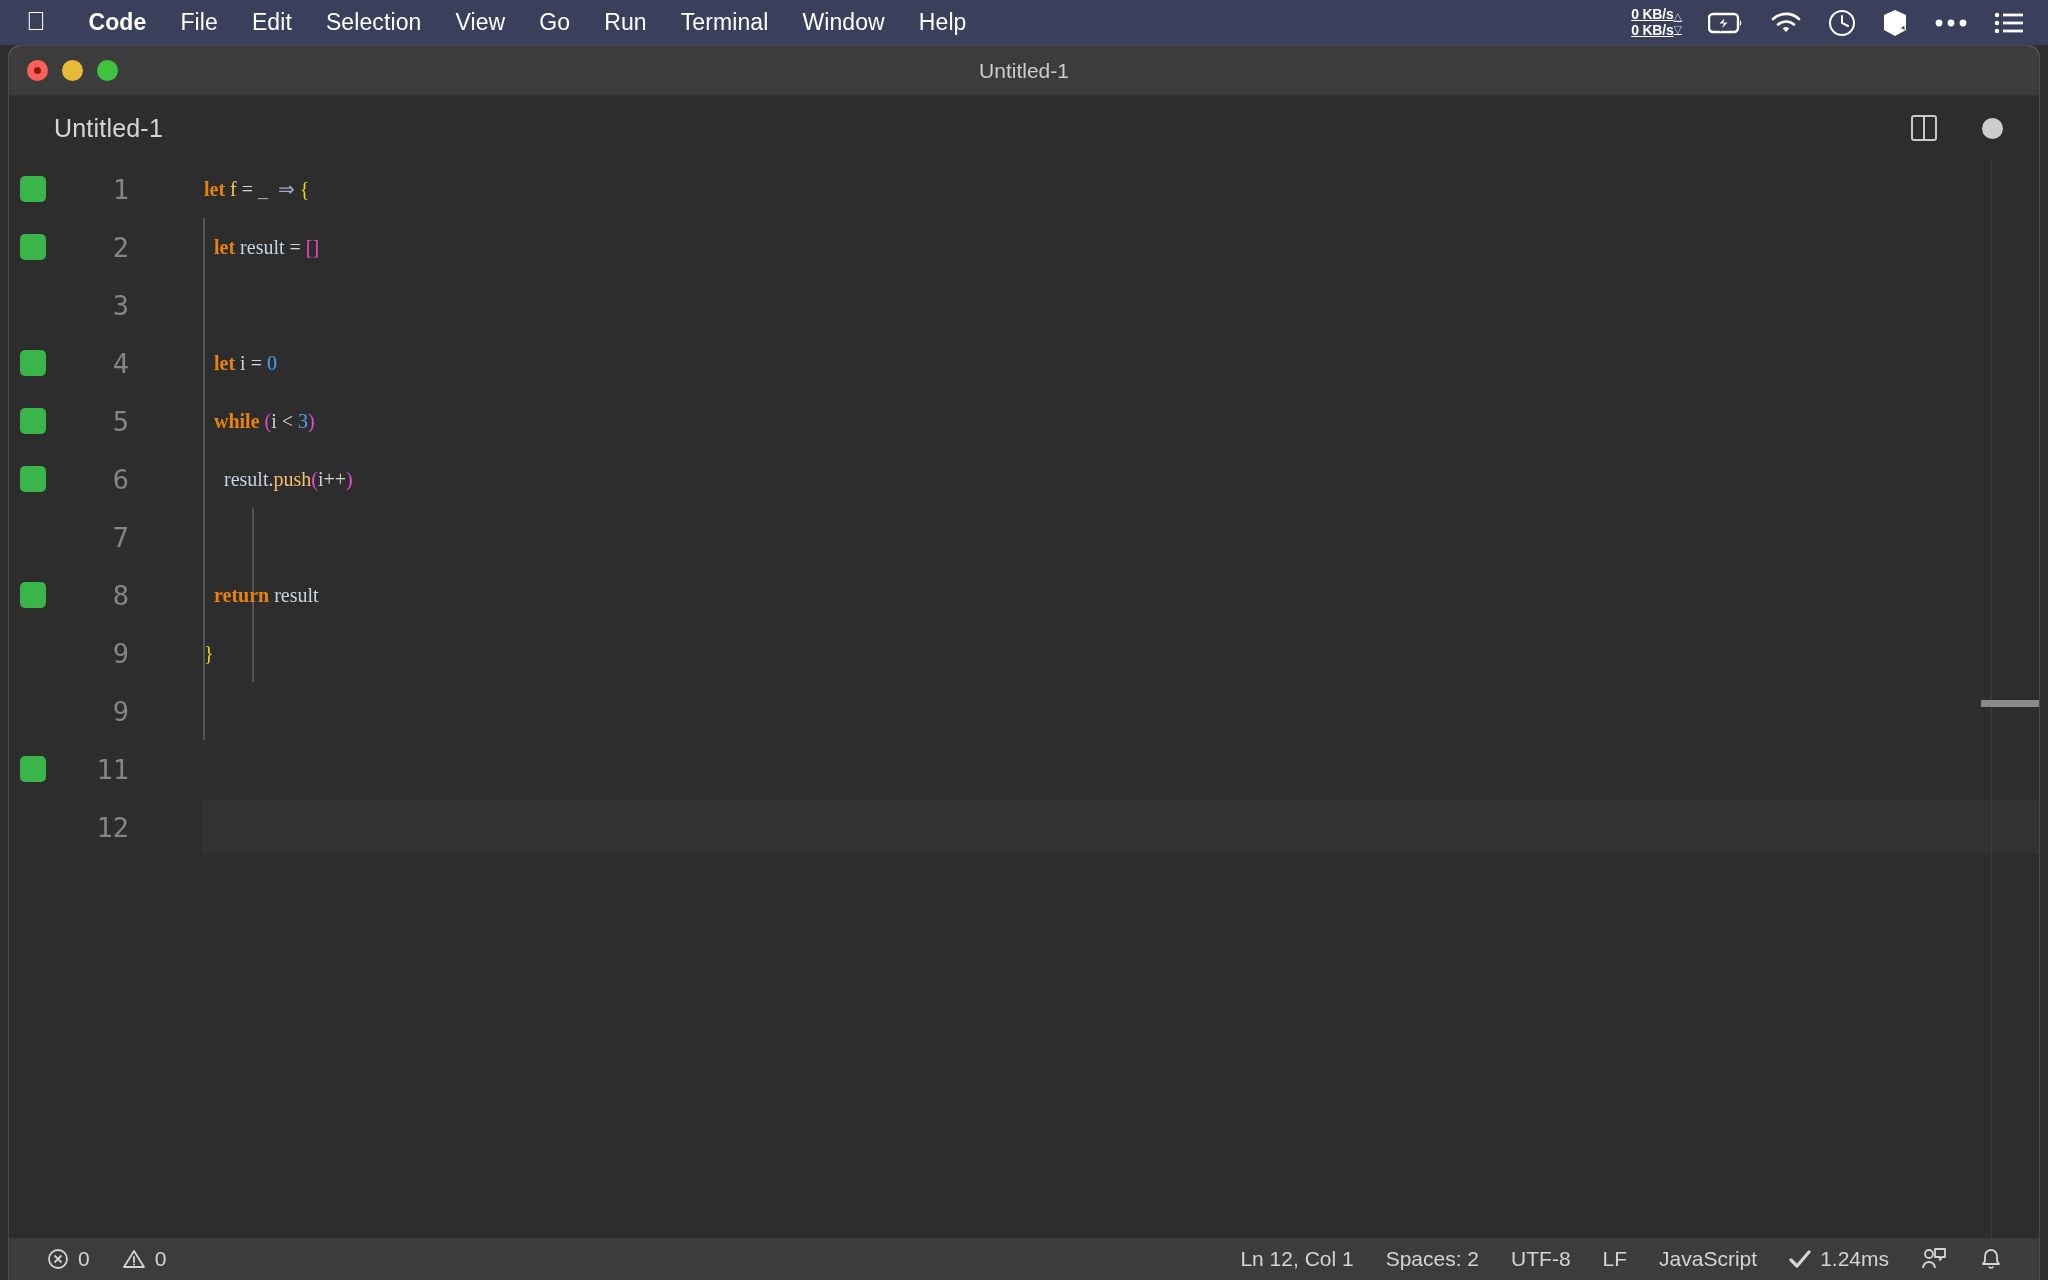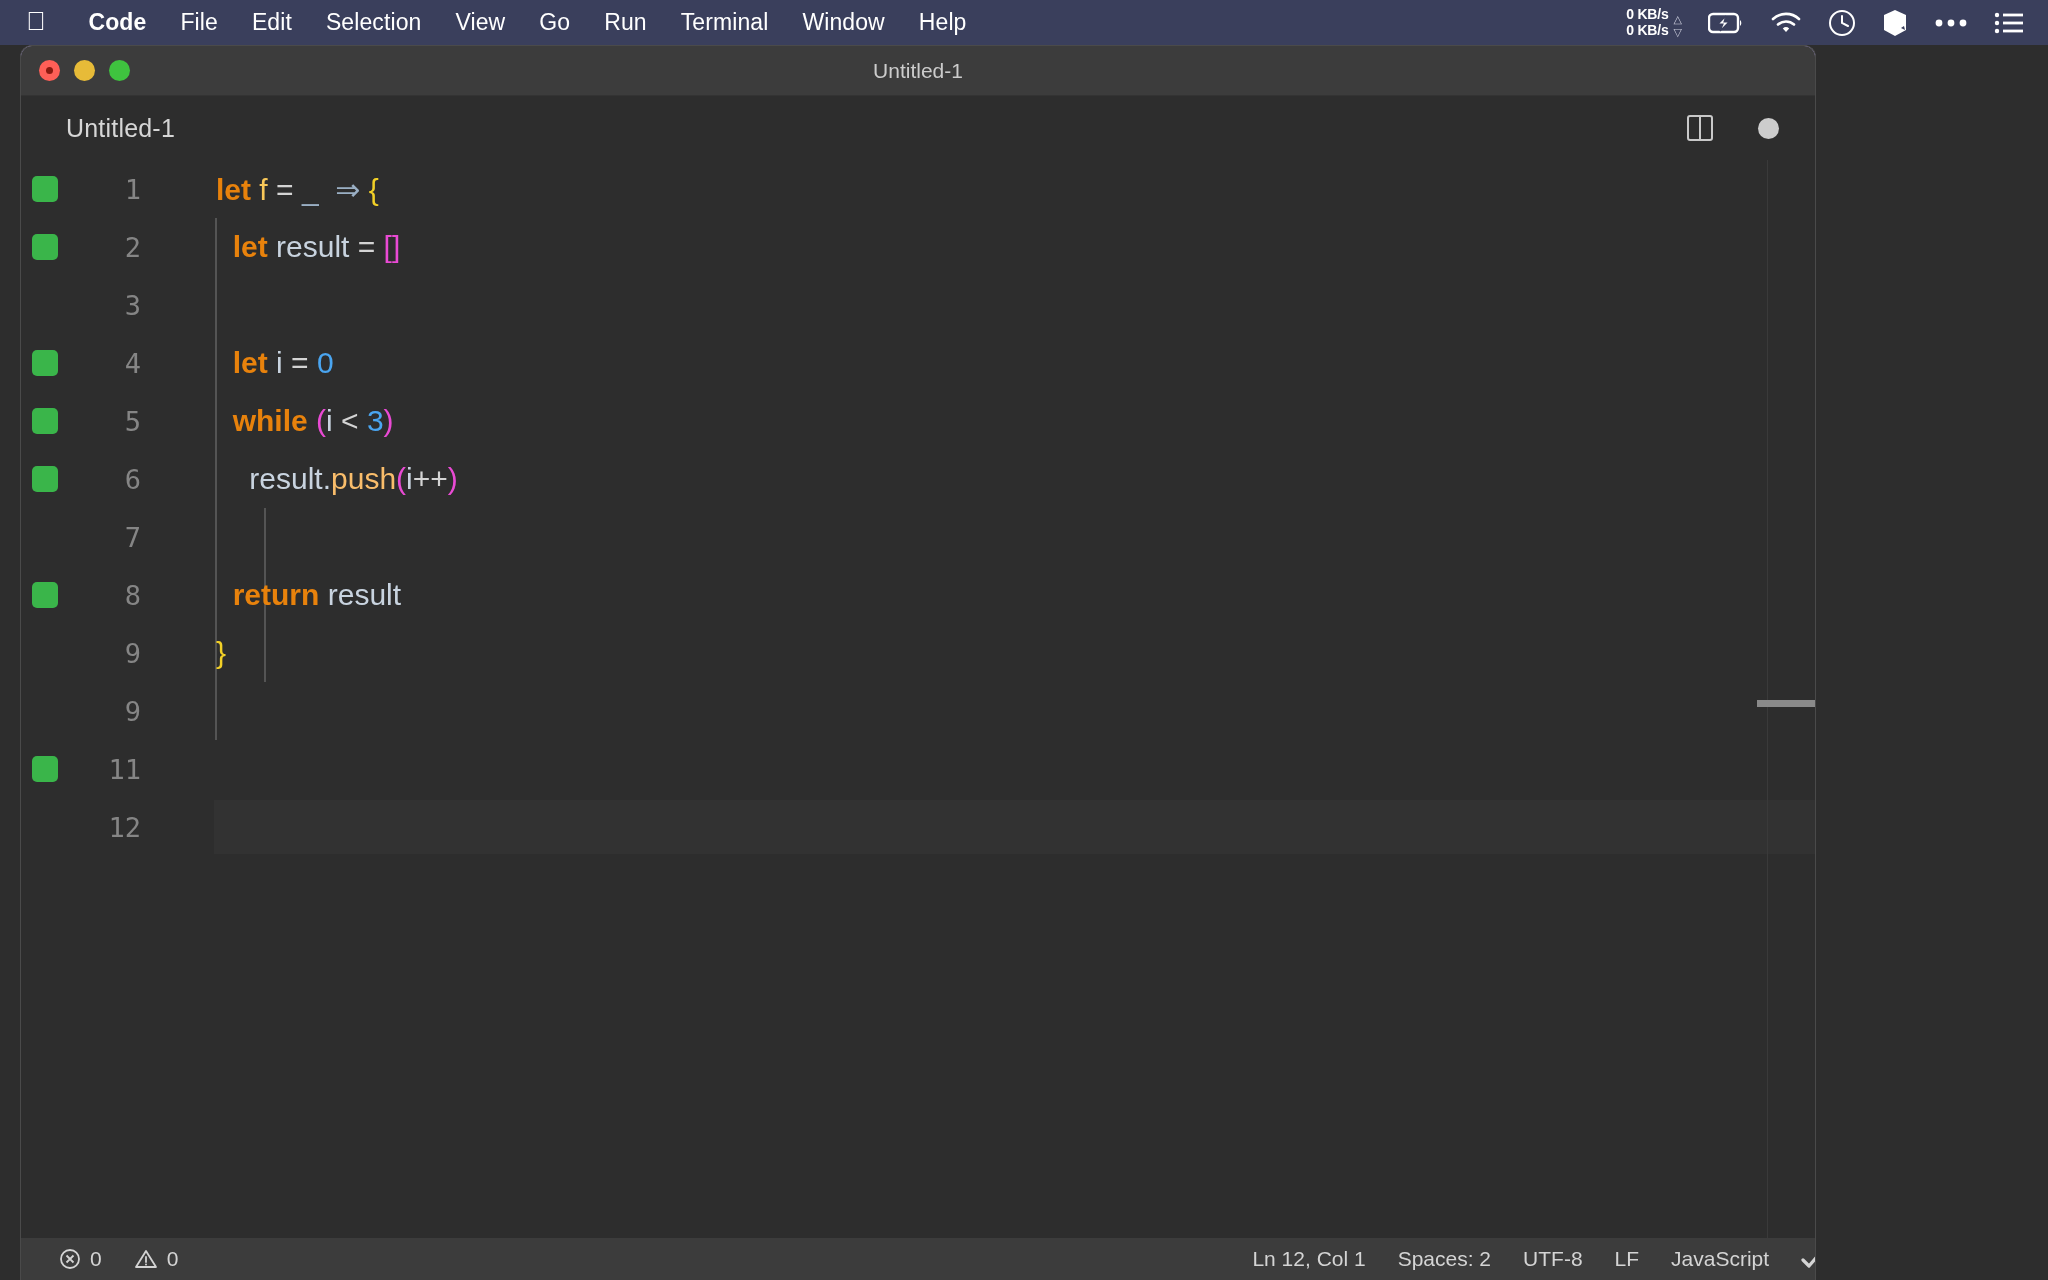--- a/index.html
+++ b/index.html
@@ -41,38 +41,38 @@
 
   #menubar-right {
     margin-left: auto;
     display: flex;
     align-items: center;
     gap: 26px;
     padding-right: 6px;
   }
   .net-speed {
     display: flex;
-    align-items: flex-end;
-    gap: 5px;
+    align-items: center;
     color: #ffffff;
     font-size: 14px;
     line-height: 1.12;
+    text-decoration: underline;
   }
   .net-speed .rows { text-align: right; font-weight: 600; letter-spacing: -0.2px;}
   .net-speed .arrows {
     display: flex; flex-direction: column;
     font-size: 11px; line-height: 1.15; color: #c9cbda;
   }
   .tray-icon { color: #ffffff; display: flex; align-items: center; }
 
   
   #window {
     position: absolute;
-    top: 45px; left: 20px;
-    width: 1796px;
+    top: 45px; left: 8px;
+    width: 2032px;
     height: 1235px;
     background: #c4b5fd;
     border-radius: 12px 12px 0 0;
     overflow: hidden;
     border: 1px solid #4a4a4a;
     border-bottom: none;
   }
 
   #titlebar {
     height: 50px;
@@ -178,22 +178,22 @@
     width: 90px;
     flex: 0 0 90px;
     text-align: right;
     padding-right: 18px;
     color: #858585;
     font-family: "DejaVu Sans Mono", monospace;
     font-size: 27px;
   }
   .code-text {
     flex: 1;
-    font-family: Liberation Sans, sans-serif;
-    font-size: 30px;
+    font-family: Liberation Serif, serif;
+    font-size: 20px;
     white-space: pre;
     color: #c8d3df;
     padding-left: 57px;
     position: relative;
     z-index: 2;
   }
 
   
   .code-row.current .line-highlight {
     position: absolute;

